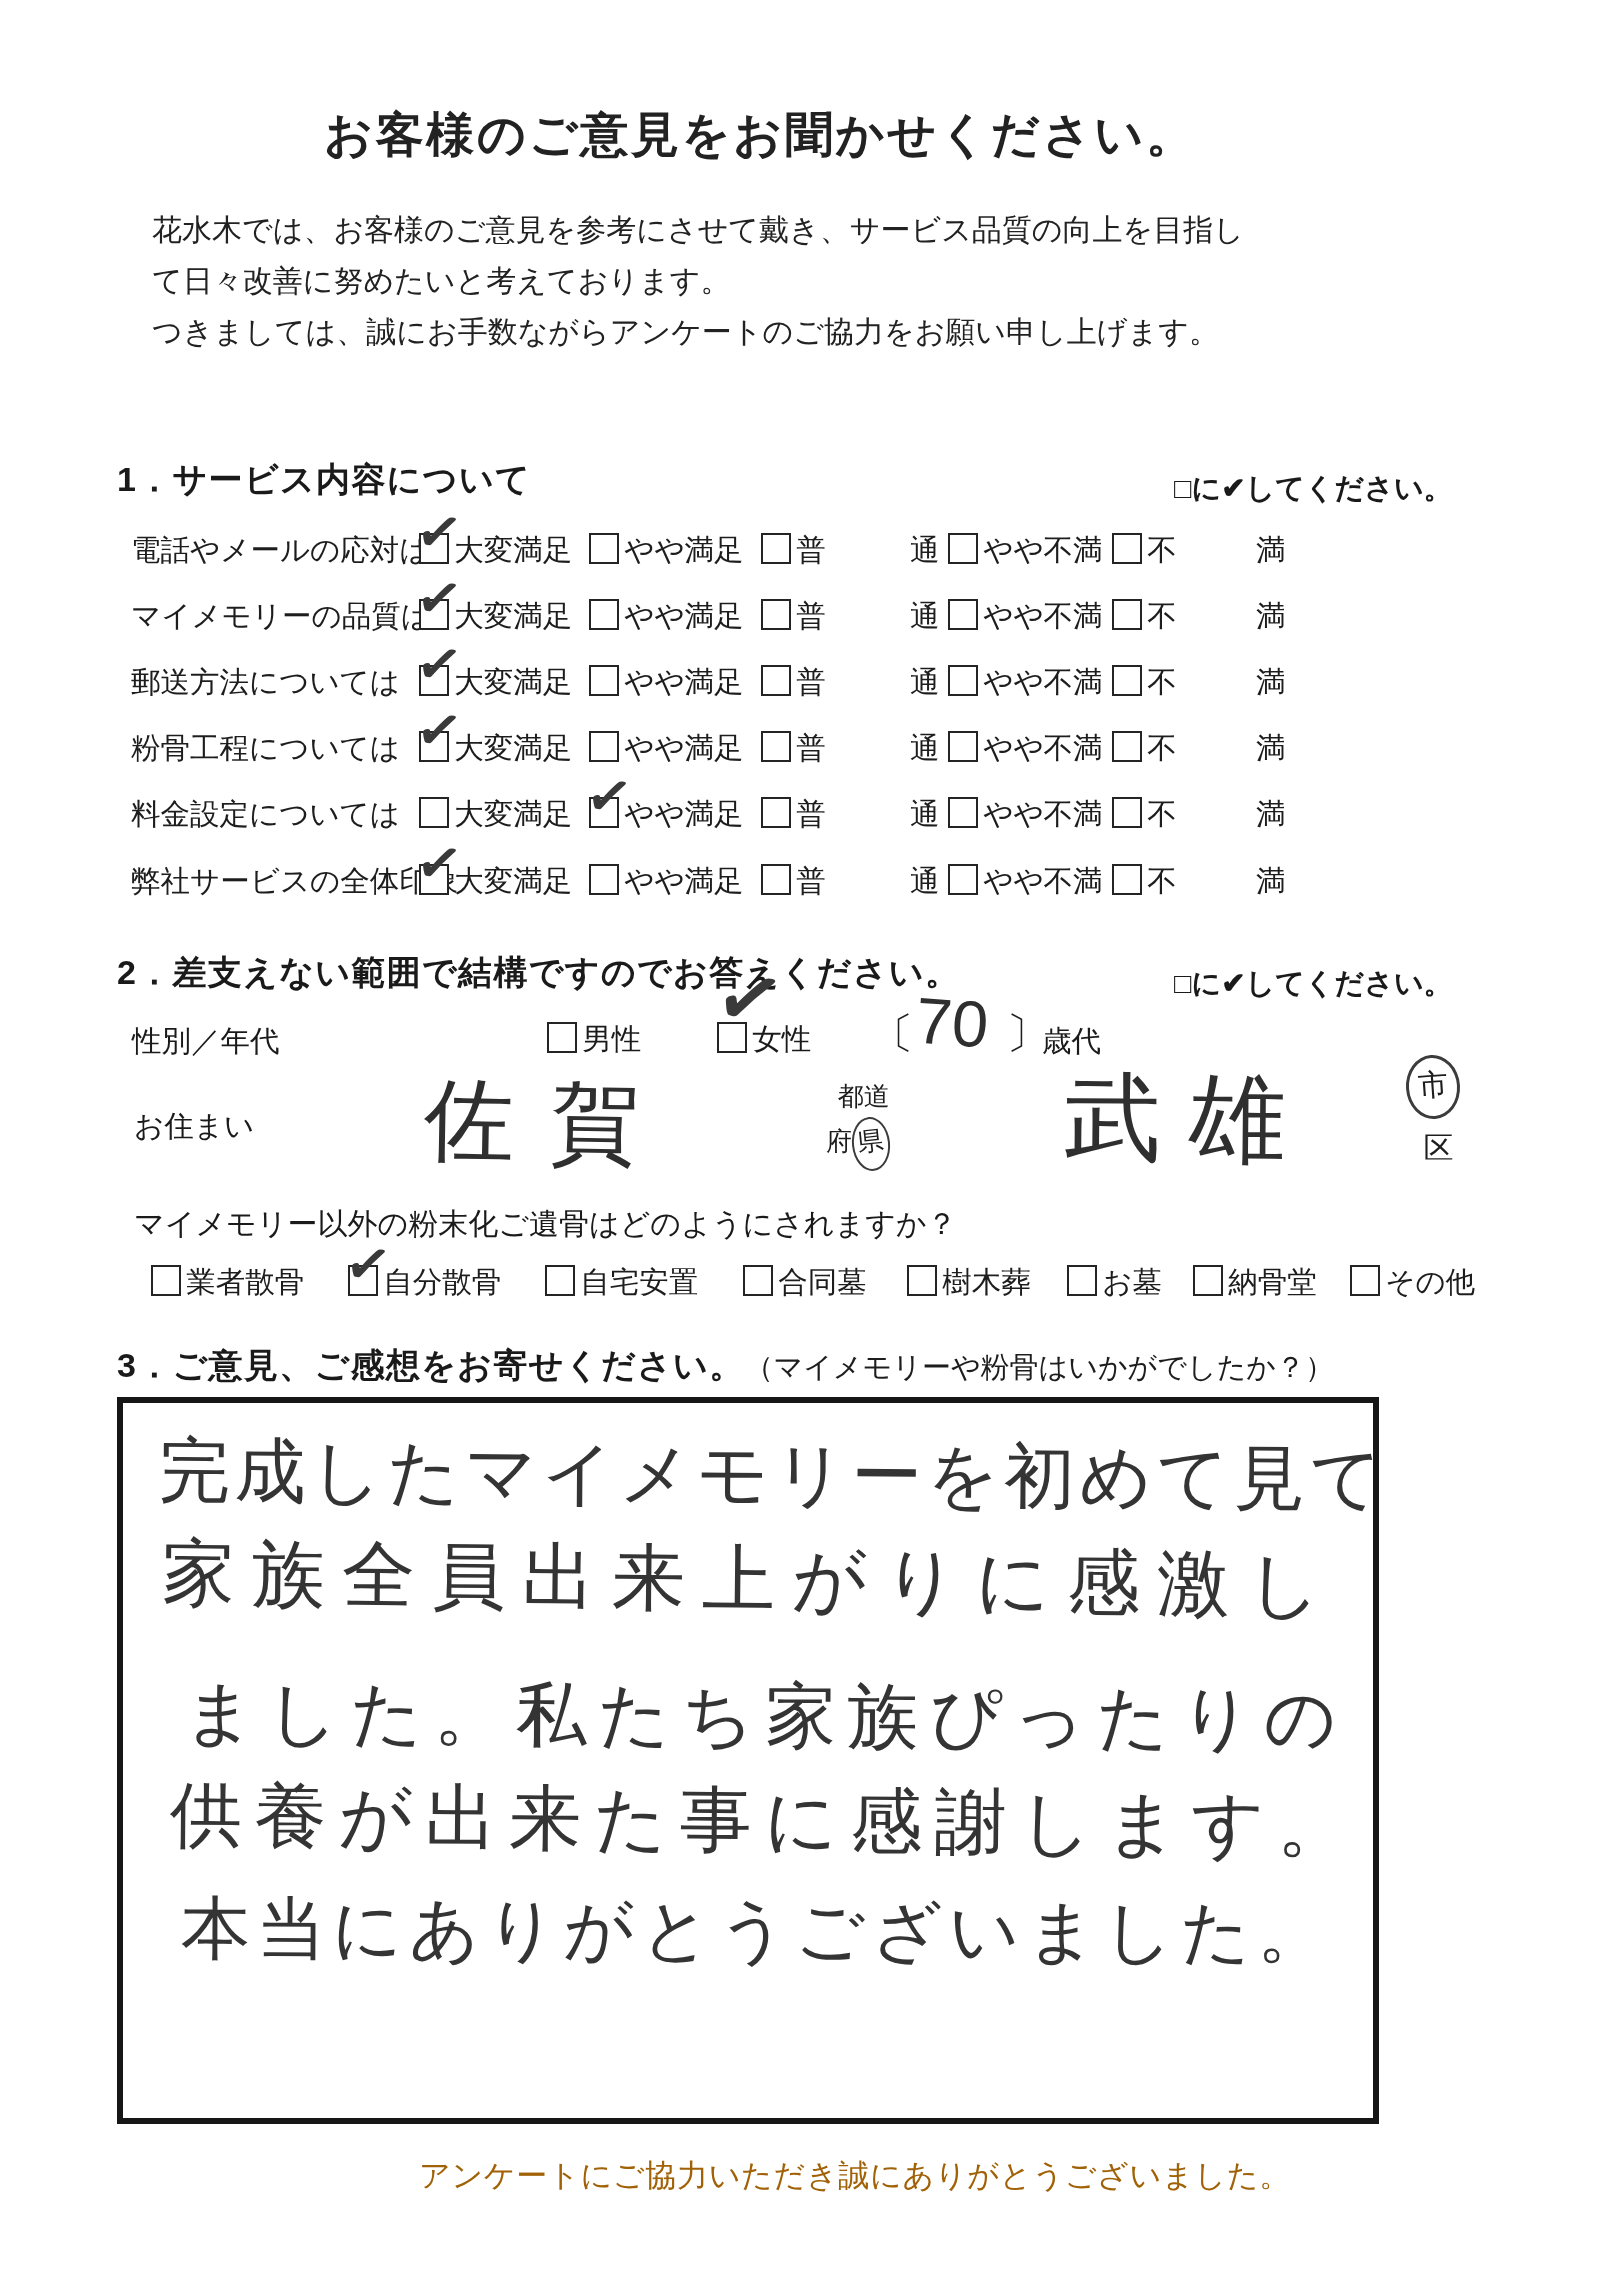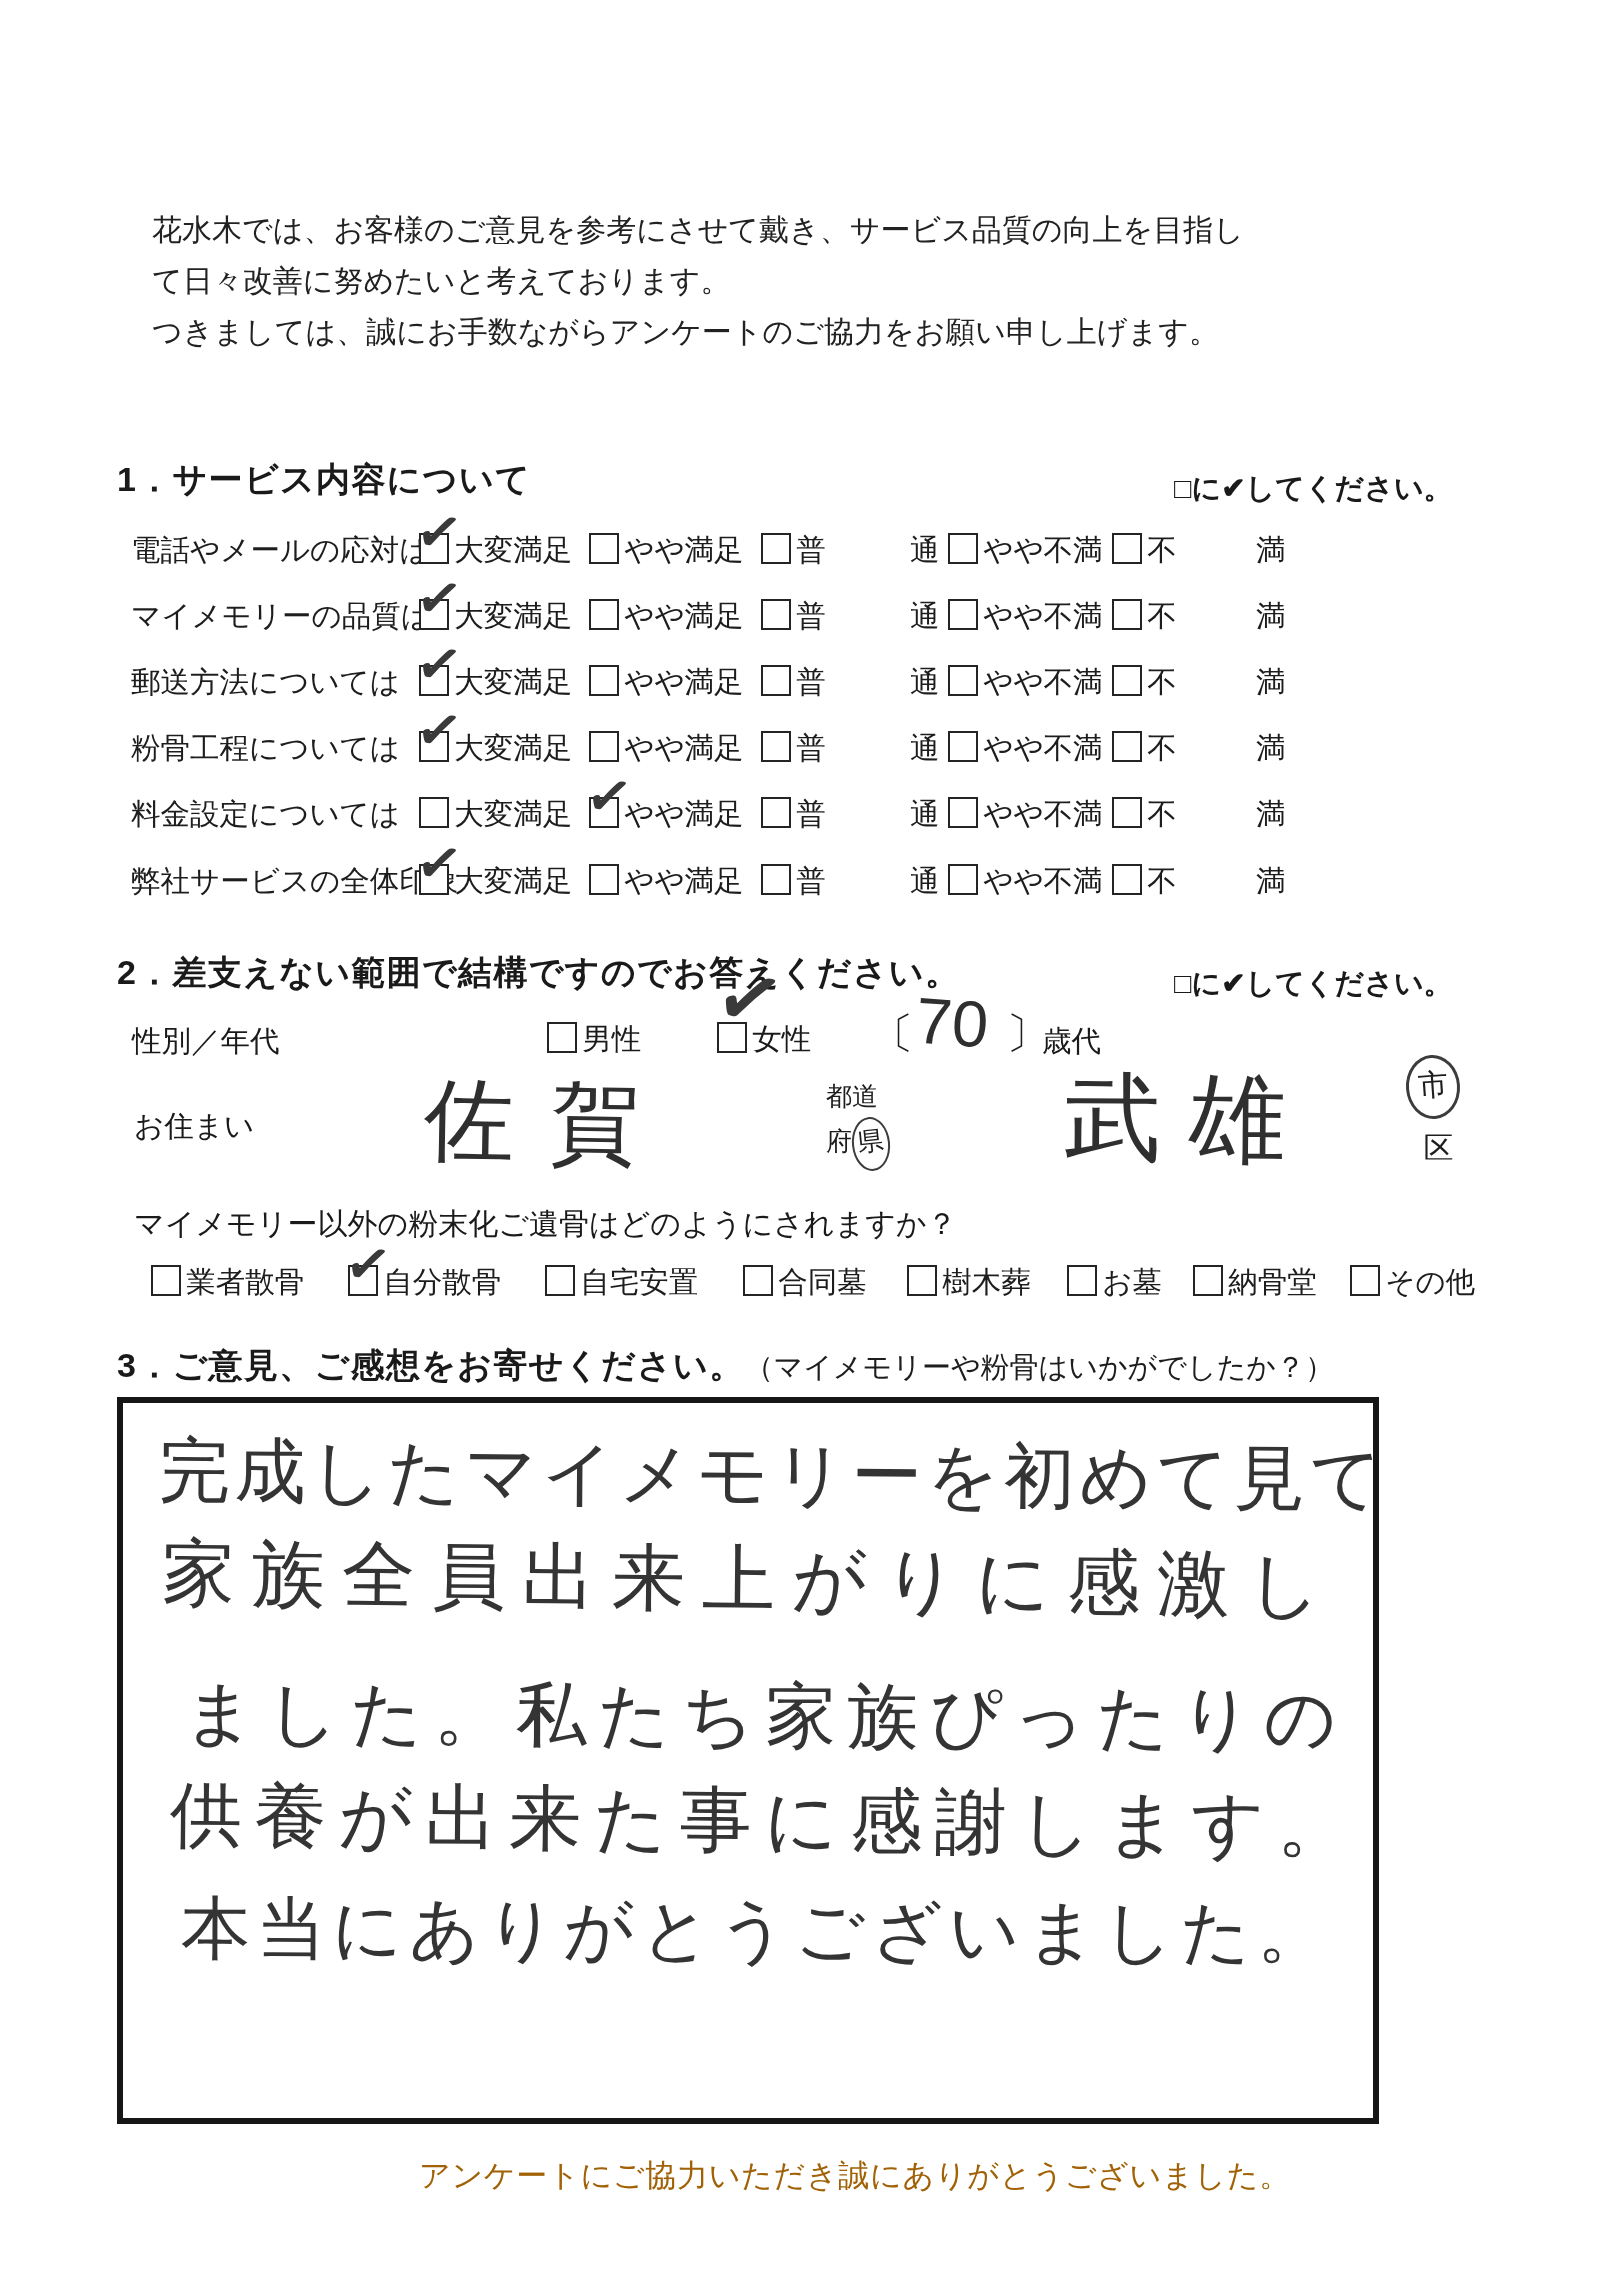--- a/index.html
+++ b/index.html
@@ -15,21 +15,21 @@
   }
   .abs { position: absolute; white-space: nowrap; }
 
   
   .title { font-size: 48px; font-weight: 700; letter-spacing: 2.6px; color:#222; }
   .intro  { font-size: 30px; line-height: 51px; font-weight: 500; color:#222; white-space: nowrap; }
   .intro p.indent { text-indent: 26px; }
   .sec-head { font-size: 34px; font-weight: 600; letter-spacing: 1.3px; color:#1a1a1a; }
   .check-note { font-size: 29px; font-weight: 700; color:#1a1a1a;margin-top:7px; }
   .lbl { font-size: 29.5px; font-weight: 500; color:#1a1a1a; }
-  .small-unit { font-size: 26px; line-height: 42px; font-weight: 500; text-align:left; }
+  .small-unit { font-size: 26px; line-height: 42px; font-weight: 500; text-align:right; }
   .note { font-size: 29px; font-weight: 500; }
 
   
   .cb {
     display: inline-block; position: relative;
     width: 30px; height: 31px;
     border: 2.6px solid #242424;
     background: #fff;
     margin-right: 5.2px;
     vertical-align: -3.9px;
@@ -90,20 +90,21 @@
   .cl3 { left: 47px;  top: 370px; font-size: 72px; letter-spacing: 12.4px; transform: rotate(0.5deg); }
   .cl4 { left: 58px;  top: 482px; font-size: 69px; letter-spacing: 6.5px; transform: rotate(0.2deg); }
 
   .footer-line { font-size: 31px; font-weight: 500; letter-spacing: 0.7px; color:#a16207; }
 </style>
 </head>
 <body>
 
 <div class="page">
 
+  <div class="abs title" style="left:324px; top:103px;">お客様のご意見をお聞かせください。</div>
 
   <div class="abs intro" style="left:152px; top:204px;">
     <p>花水木では、お客様のご意見を参考にさせて戴き、サービス品質の向上を目指し</p>
     <p>て日々改善に努めたいと考えております。</p>
     <p>つきましては、誠にお手数ながらアンケートのご協力をお願い申し上げます。</p>
   </div>
 
   <div class="abs sec-head" style="left:117px; top:457px;">1．サービス内容について</div>
   <div class="abs check-note" style="left:1174px; top:462px;">□に✔してください。</div>
 

